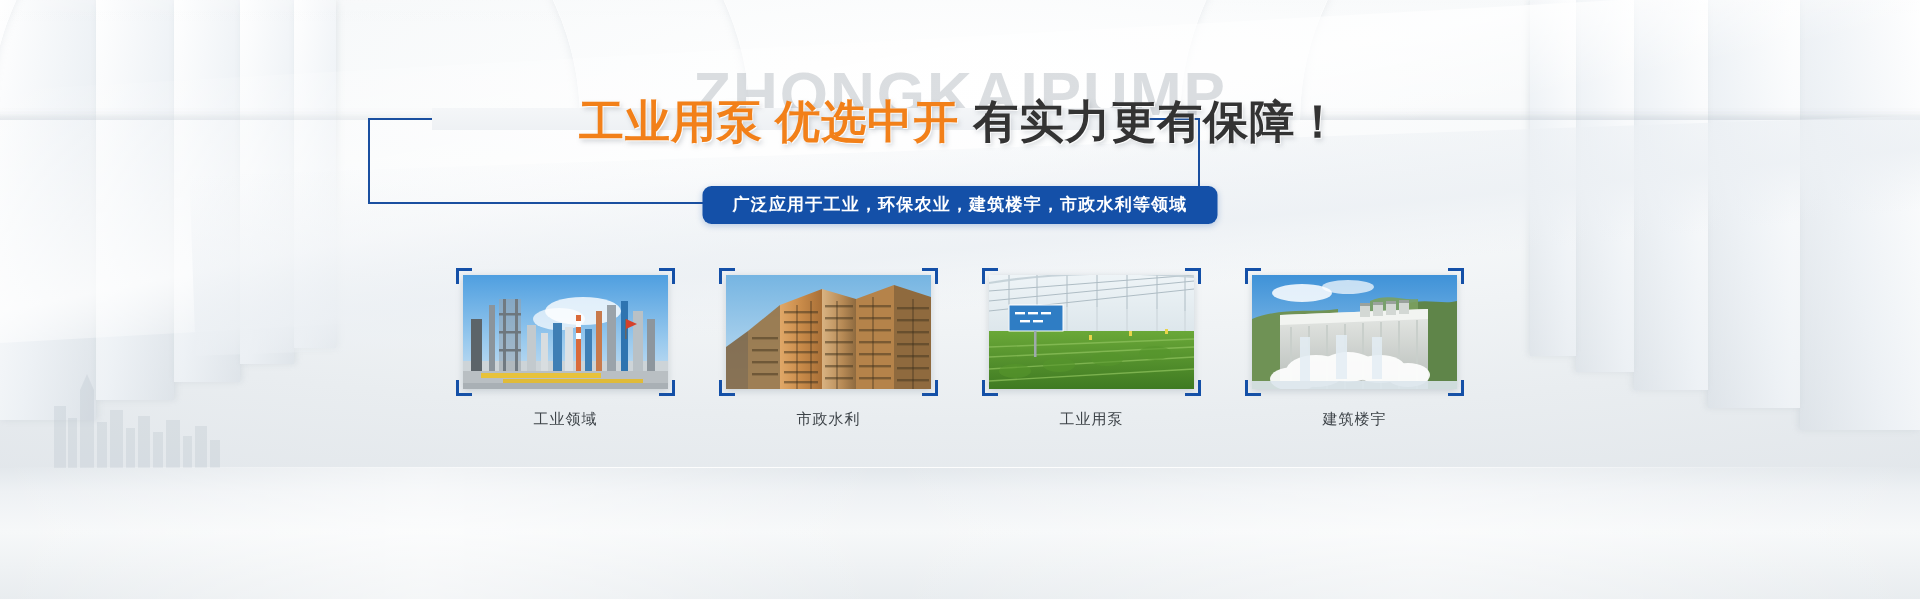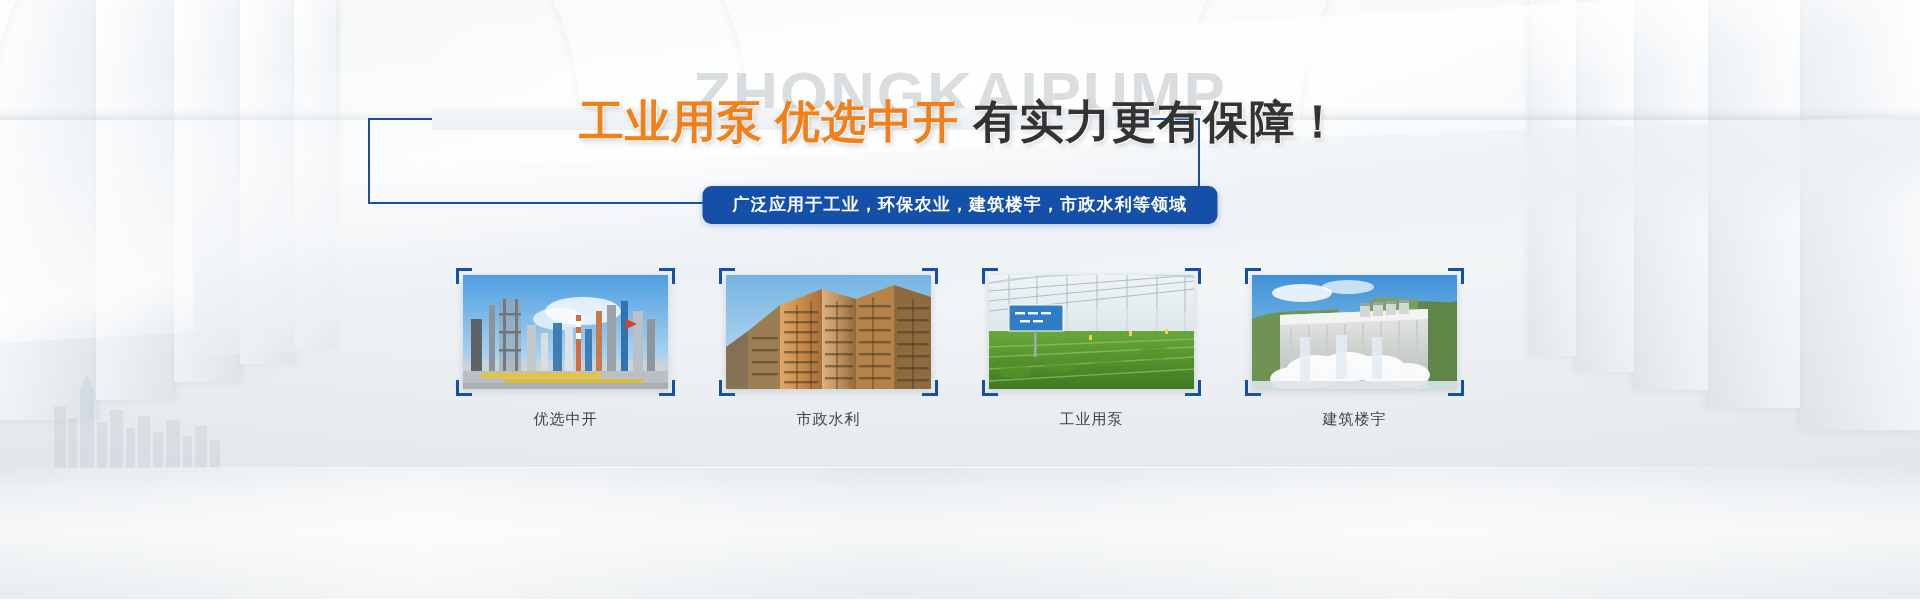--- a/index.html
+++ b/index.html
@@ -274,21 +274,21 @@
 
             <rect x="162" y="44" width="1.6" height="20" fill="#666"></rect>
             <polygon points="163,44 174,49 163,54" fill="#d6412b"></polygon>
 
             <rect x="18" y="98" width="120" height="5" fill="#e7c23b"></rect>
             <rect x="40" y="104" width="140" height="4" fill="#e0bb39"></rect>
             <rect x="0" y="108" width="205" height="6" fill="#a9b0b5"></rect>
           </svg>
         </div>
       </div>
-      <div class="caption">优选中开</div>
+      <div class="caption">工业领域</div>
     </div>
 
     <div class="card">
       <div class="thumb-wrap">
         <span class="br tl"></span>
         <span class="br tr"></span>
         <span class="br bl"></span>
         <span class="br br2"></span>
         <div class="thumb">
           <svg viewBox="0 0 205 114" preserveAspectRatio="none">

